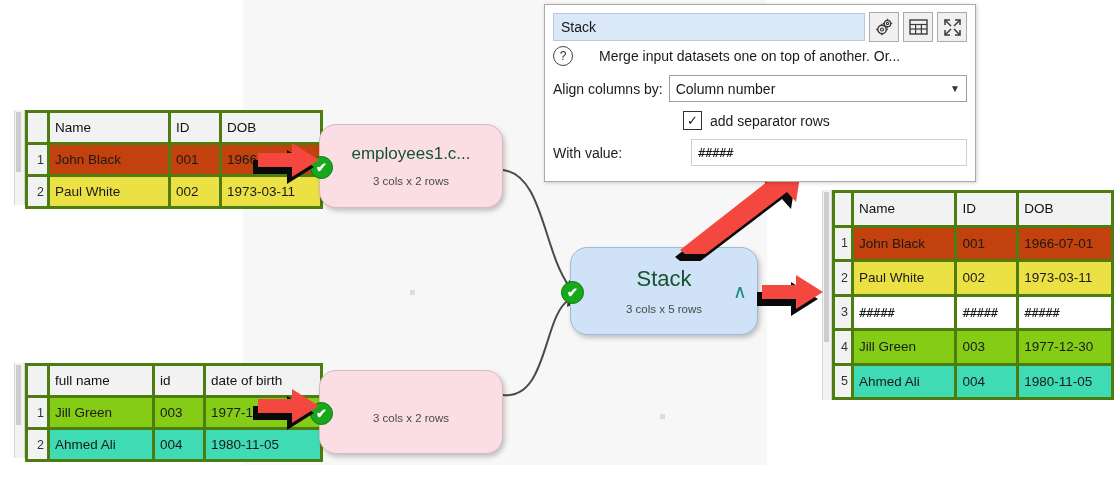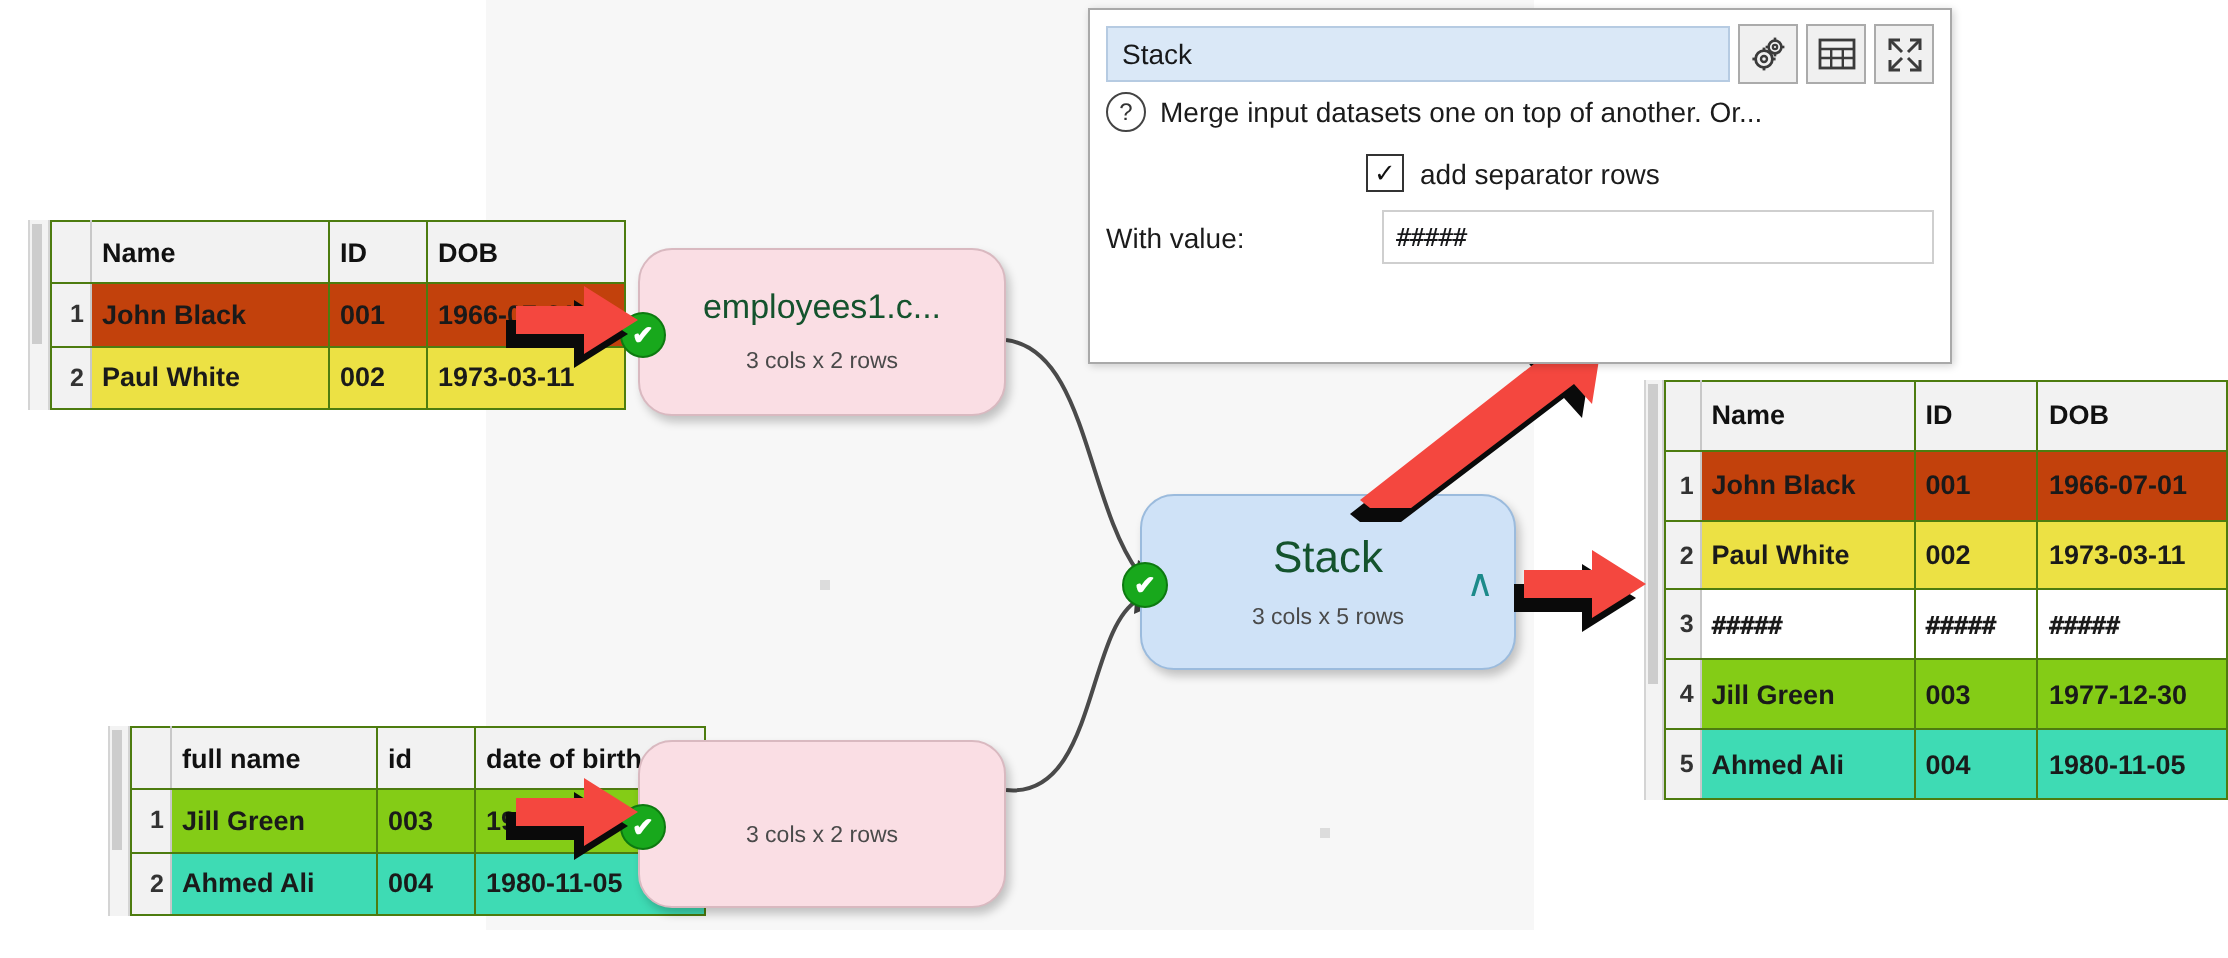--- a/index.html
+++ b/index.html
@@ -14,23 +14,23 @@
   
   #canvas{
     left:243px;top:0px;width:524px;height:465px;
     background:#f7f7f7;
   }
   .griddot{position:absolute;width:5px;height:5px;background:#dcdcdc;}
 
   
   .tbl{border-collapse:collapse;background:#fff;font-size:13.5px;}
   .tbl td,.tbl th{
-    border:1px solid #4d7c0f;
+    border:3px solid #4d7c0f;
     padding:0 5px;height:29px;
-    font-weight:bold;text-align:left;
+    font-weight:normal;text-align:left;
     white-space:nowrap;overflow:hidden;
   }
   .tbl th{background:#f2f2f2;color:#111;font-size:13.5px;}
   .tbl td.rn{
     background:#f2f2f2;color:#333;text-align:right;
     width:9px;padding:0 3px;font-size:12.5px;
     border-right:1px solid #c8c8c8;
   }
   .tbl td.num{text-align:left;}
   .yellow1{background:#c2410c;margin-left:28px;}
@@ -82,21 +82,21 @@
   .tbtn{
     width:28px;height:28px;margin-left:4px;background:#f0f0f0;border:1px solid #ababab;
     display:flex;align-items:center;justify-content:center;
   }
   .helprow{display:flex;align-items:center;padding:4px 8px 2px 8px;}
   .qmark{
     width:18px;height:18px;border-radius:50%;border:1.6px solid #444;
     display:flex;align-items:center;justify-content:center;
     font-size:12px;color:#333;margin-right:7px;flex:none;
   }
-  .helptxt{font-size:14px;color:#1b1b1b;white-space:nowrap;overflow:hidden;}
+  .helptxt{font-size:14px;color:#1b1b1b;white-space:nowrap;overflow:hidden;margin-left:19px;}
   .lbl{font-size:14px;color:#1b1b1b;white-space:nowrap;}
   .combo{
     flex:1;height:25px;margin-left:6px;background:#fff;border:1px solid #9e9e9e;
     display:flex;align-items:center;padding:0 6px;font-size:14px;color:#17181a;
     justify-content:space-between;
   }
   .cb{
     width:17px;height:17px;border:1.4px solid #333;background:#fff;
     display:flex;align-items:center;justify-content:center;font-size:13px;
     color:#111;margin-right:8px;flex:none;
@@ -145,21 +145,21 @@
         <td class="yellow2">Paul White</td>
         <td class="yellow2 num">002</td>
         <td class="yellow2">1973-03-11</td>
       </tr>
     </tbody>
       </table>
   </div>
 </div>
 
 <div class="abs" style="left:14px;top:363px;">
-  <div style="display:flex;margin-left:40px;">
+  <div style="display:flex;">
     <div class="sbar" style="width:9px;height:95px;">
       <i style="height:60px;"></i>
     </div>
     <table class="tbl">
       <tbody>
           <tr>
         <th style="background:#f2f2f2;width:9px;border-right:1px solid #c8c8c8;"></th>
         <th style="width:92px;">full name</th>
         <th style="width:38px;">id</th>
         <th style="width:104px;">date of birth</th>
@@ -333,20 +333,27 @@
         </g>
       </svg>
     </div>
   </div>
 
   <div class="helprow">
     <div class="qmark">?</div>
     <div class="helptxt">Merge input datasets one on top of another. Or...</div>
   </div>
 
+  <div class="prow" style="margin-top:7px;">
+    <div class="lbl">Align columns by:</div>
+    <div class="combo">
+      <span>Column number</span>
+      <span style="font-size:10px;color:#333;">▼</span>
+    </div>
+  </div>
 
   <div class="prow" style="margin-top:9px;padding-left:138px;">
     <div class="cb">✓</div>
     <div class="lbl">add separator rows</div>
   </div>
 
   <div class="prow" style="margin-top:9px;">
     <div class="lbl" style="width:132px;">With value:</div>
     <div class="txtfield mono">#####</div>
   </div>

